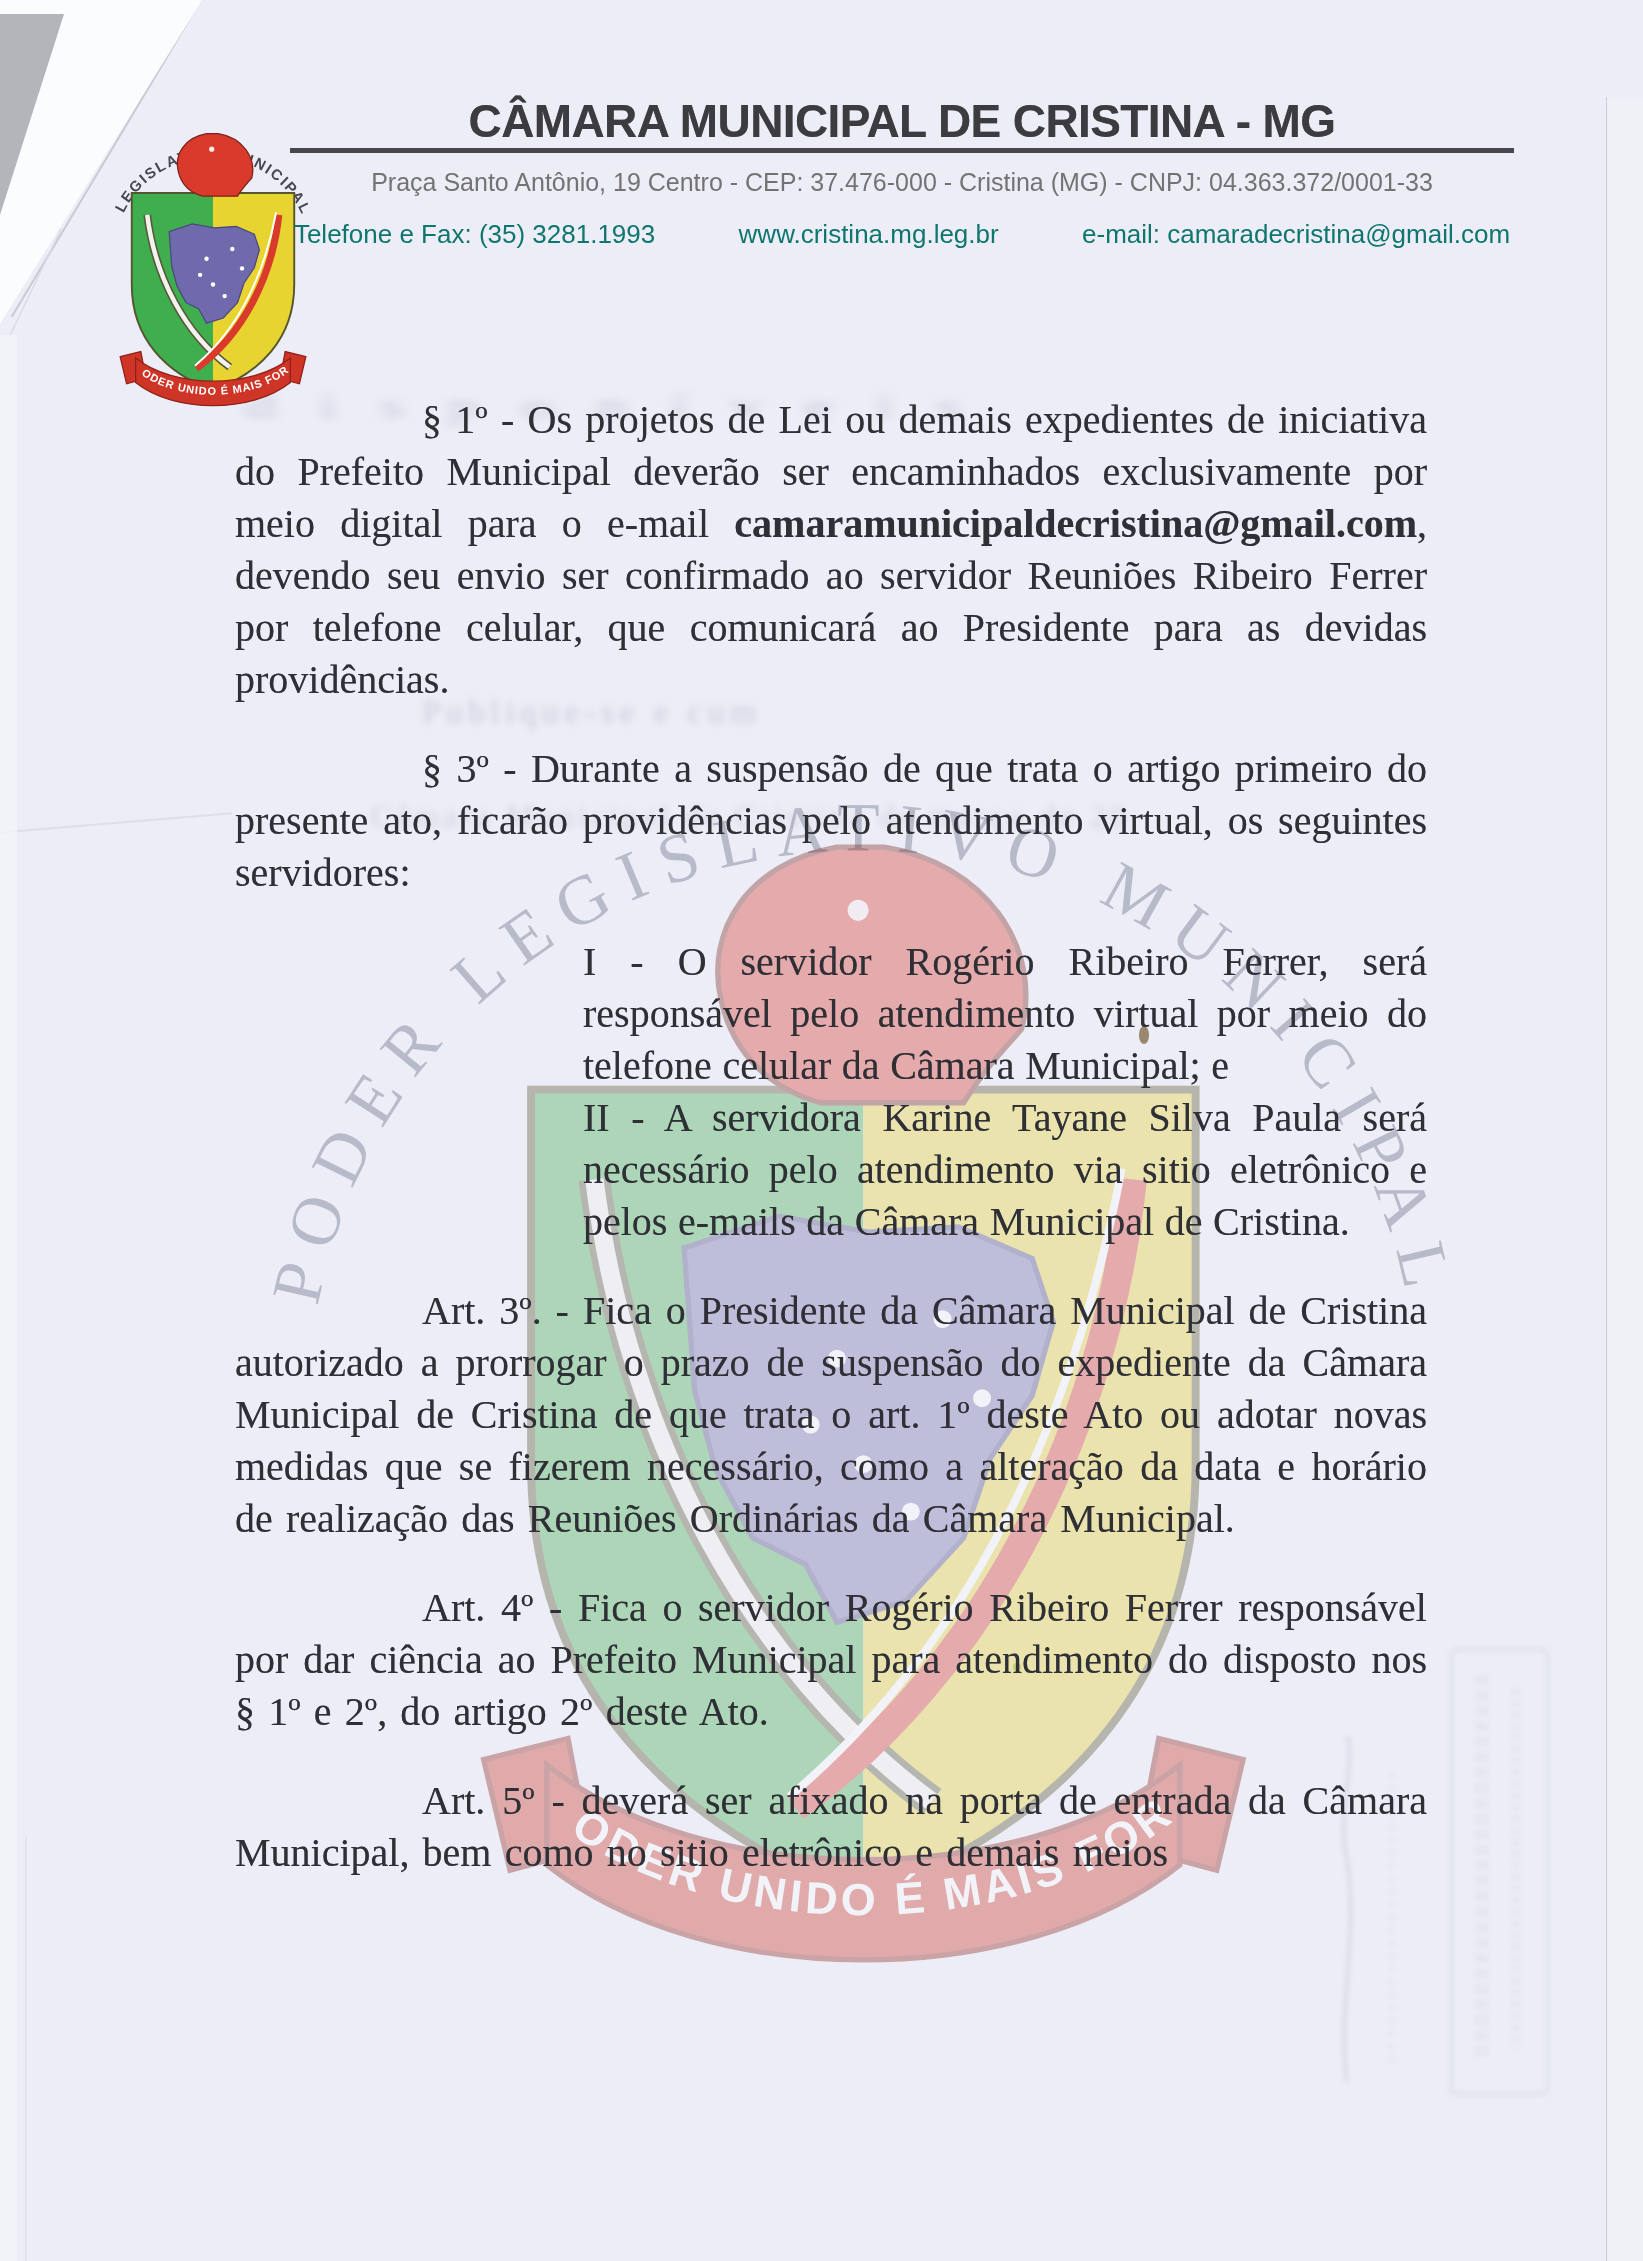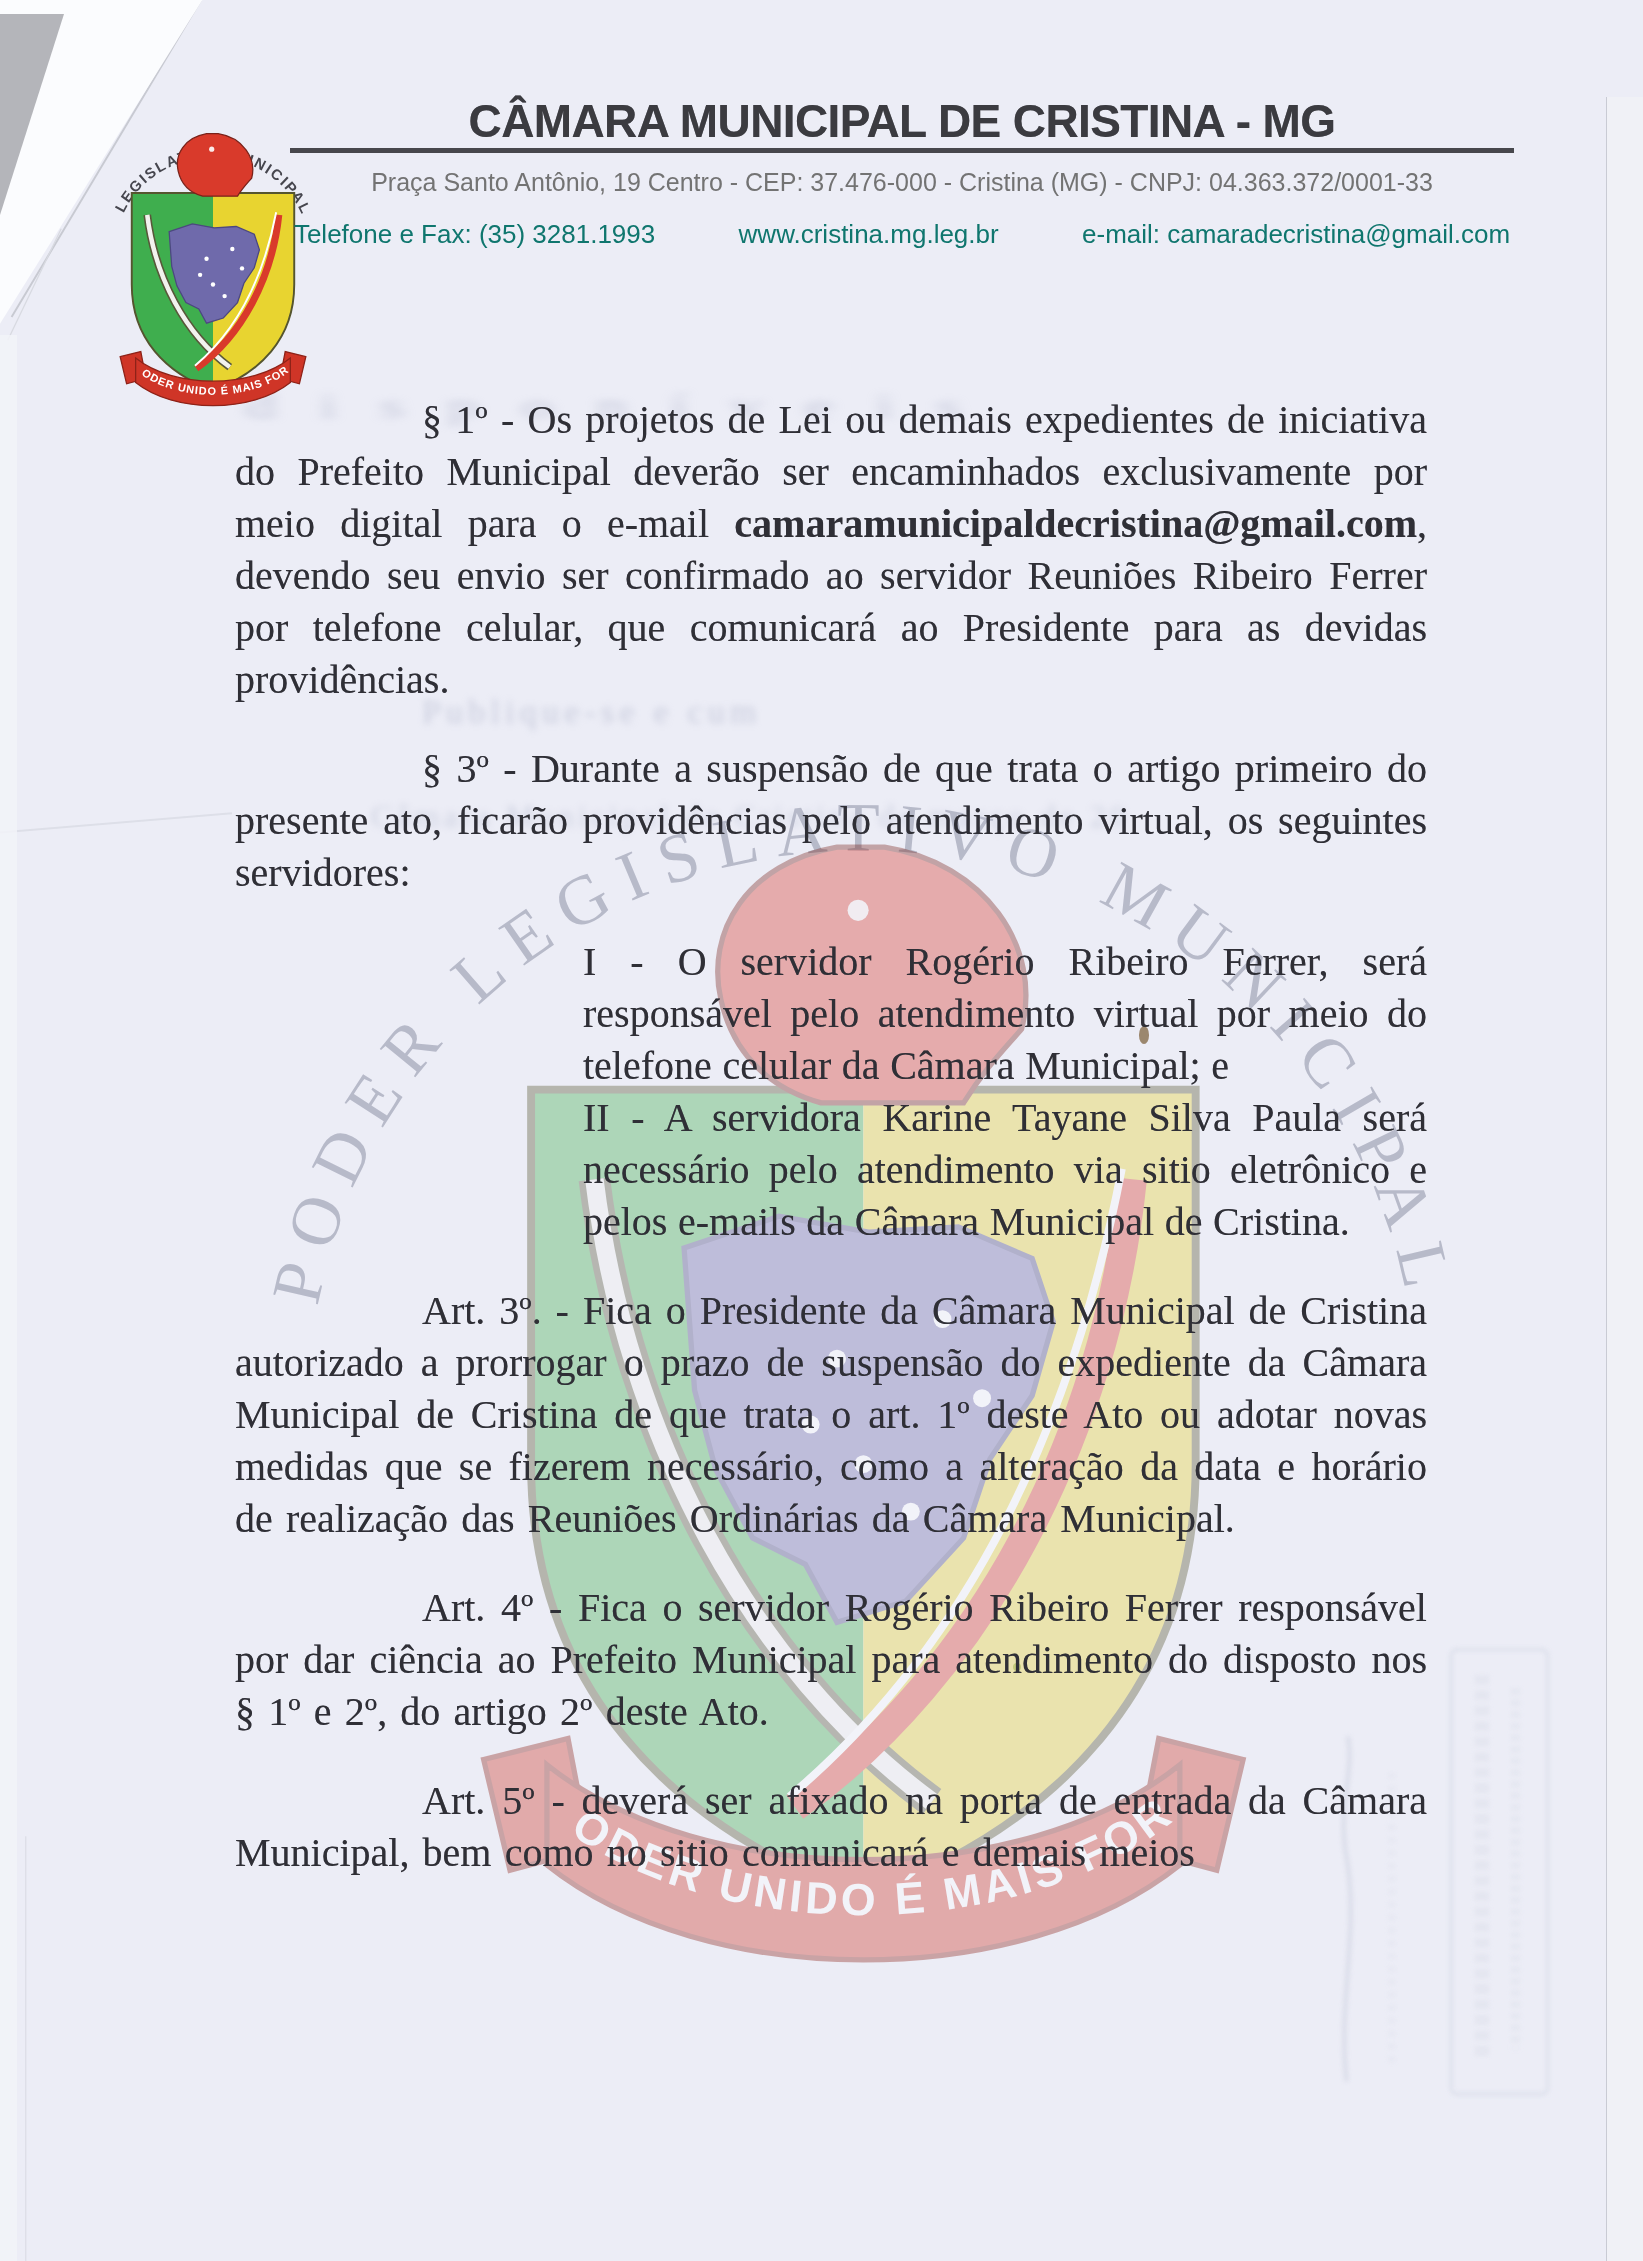--- a/index.html
+++ b/index.html
@@ -144,18 +144,18 @@
 
   <div class="doc">
     <p><span>§ 1º - Os projetos de Lei ou demais expedientes de iniciativa do Prefeito Municipal deverão ser encaminhados exclusivamente por meio digital para o e-mail </span><span class="b">camaramunicipaldecristina@gmail.com</span><span>, devendo seu envio ser confirmado ao servidor Reuniões Ribeiro Ferrer por telefone celular, que comunicará ao Presidente para as devidas providências.</span></p>
     <p>§ 3º - Durante a suspensão de que trata o artigo primeiro do presente ato, ficarão providências pelo atendimento virtual, os seguintes servidores:</p>
     <div class="items">
       <p>I - O servidor Rogério Ribeiro Ferrer, será responsável pelo atendimento virtual por meio do telefone celular da Câmara Municipal; e</p>
       <p>II - A servidora Karine Tayane Silva Paula será necessário pelo atendimento via sitio eletrônico e pelos e-mails da Câmara Municipal de Cristina.</p>
     </div>
     <p>Art. 3º. - Fica o Presidente da Câmara Municipal de Cristina autorizado a prorrogar o prazo de suspensão do expediente da Câmara Municipal de Cristina de que trata o art. 1º deste Ato ou adotar novas medidas que se fizerem necessário, como a alteração da data e horário de realização das Reuniões Ordinárias da Câmara Municipal.</p>
     <p>Art. 4º - Fica o servidor Rogério Ribeiro Ferrer responsável por dar ciência ao Prefeito Municipal para atendimento do disposto nos § 1º e 2º, do artigo 2º deste Ato.</p>
-    <p>Art. 5º - deverá ser afixado na porta de entrada da Câmara Municipal, bem como no sitio comunicará e demais meios</p>
+    <p>Art. 5º - deverá ser afixado na porta de entrada da Câmara Municipal, bem como no sitio eletrônico e demais meios</p>
   </div>
 
   <div class="edge-right"></div>
 </div>
 
 
 </body></html>

